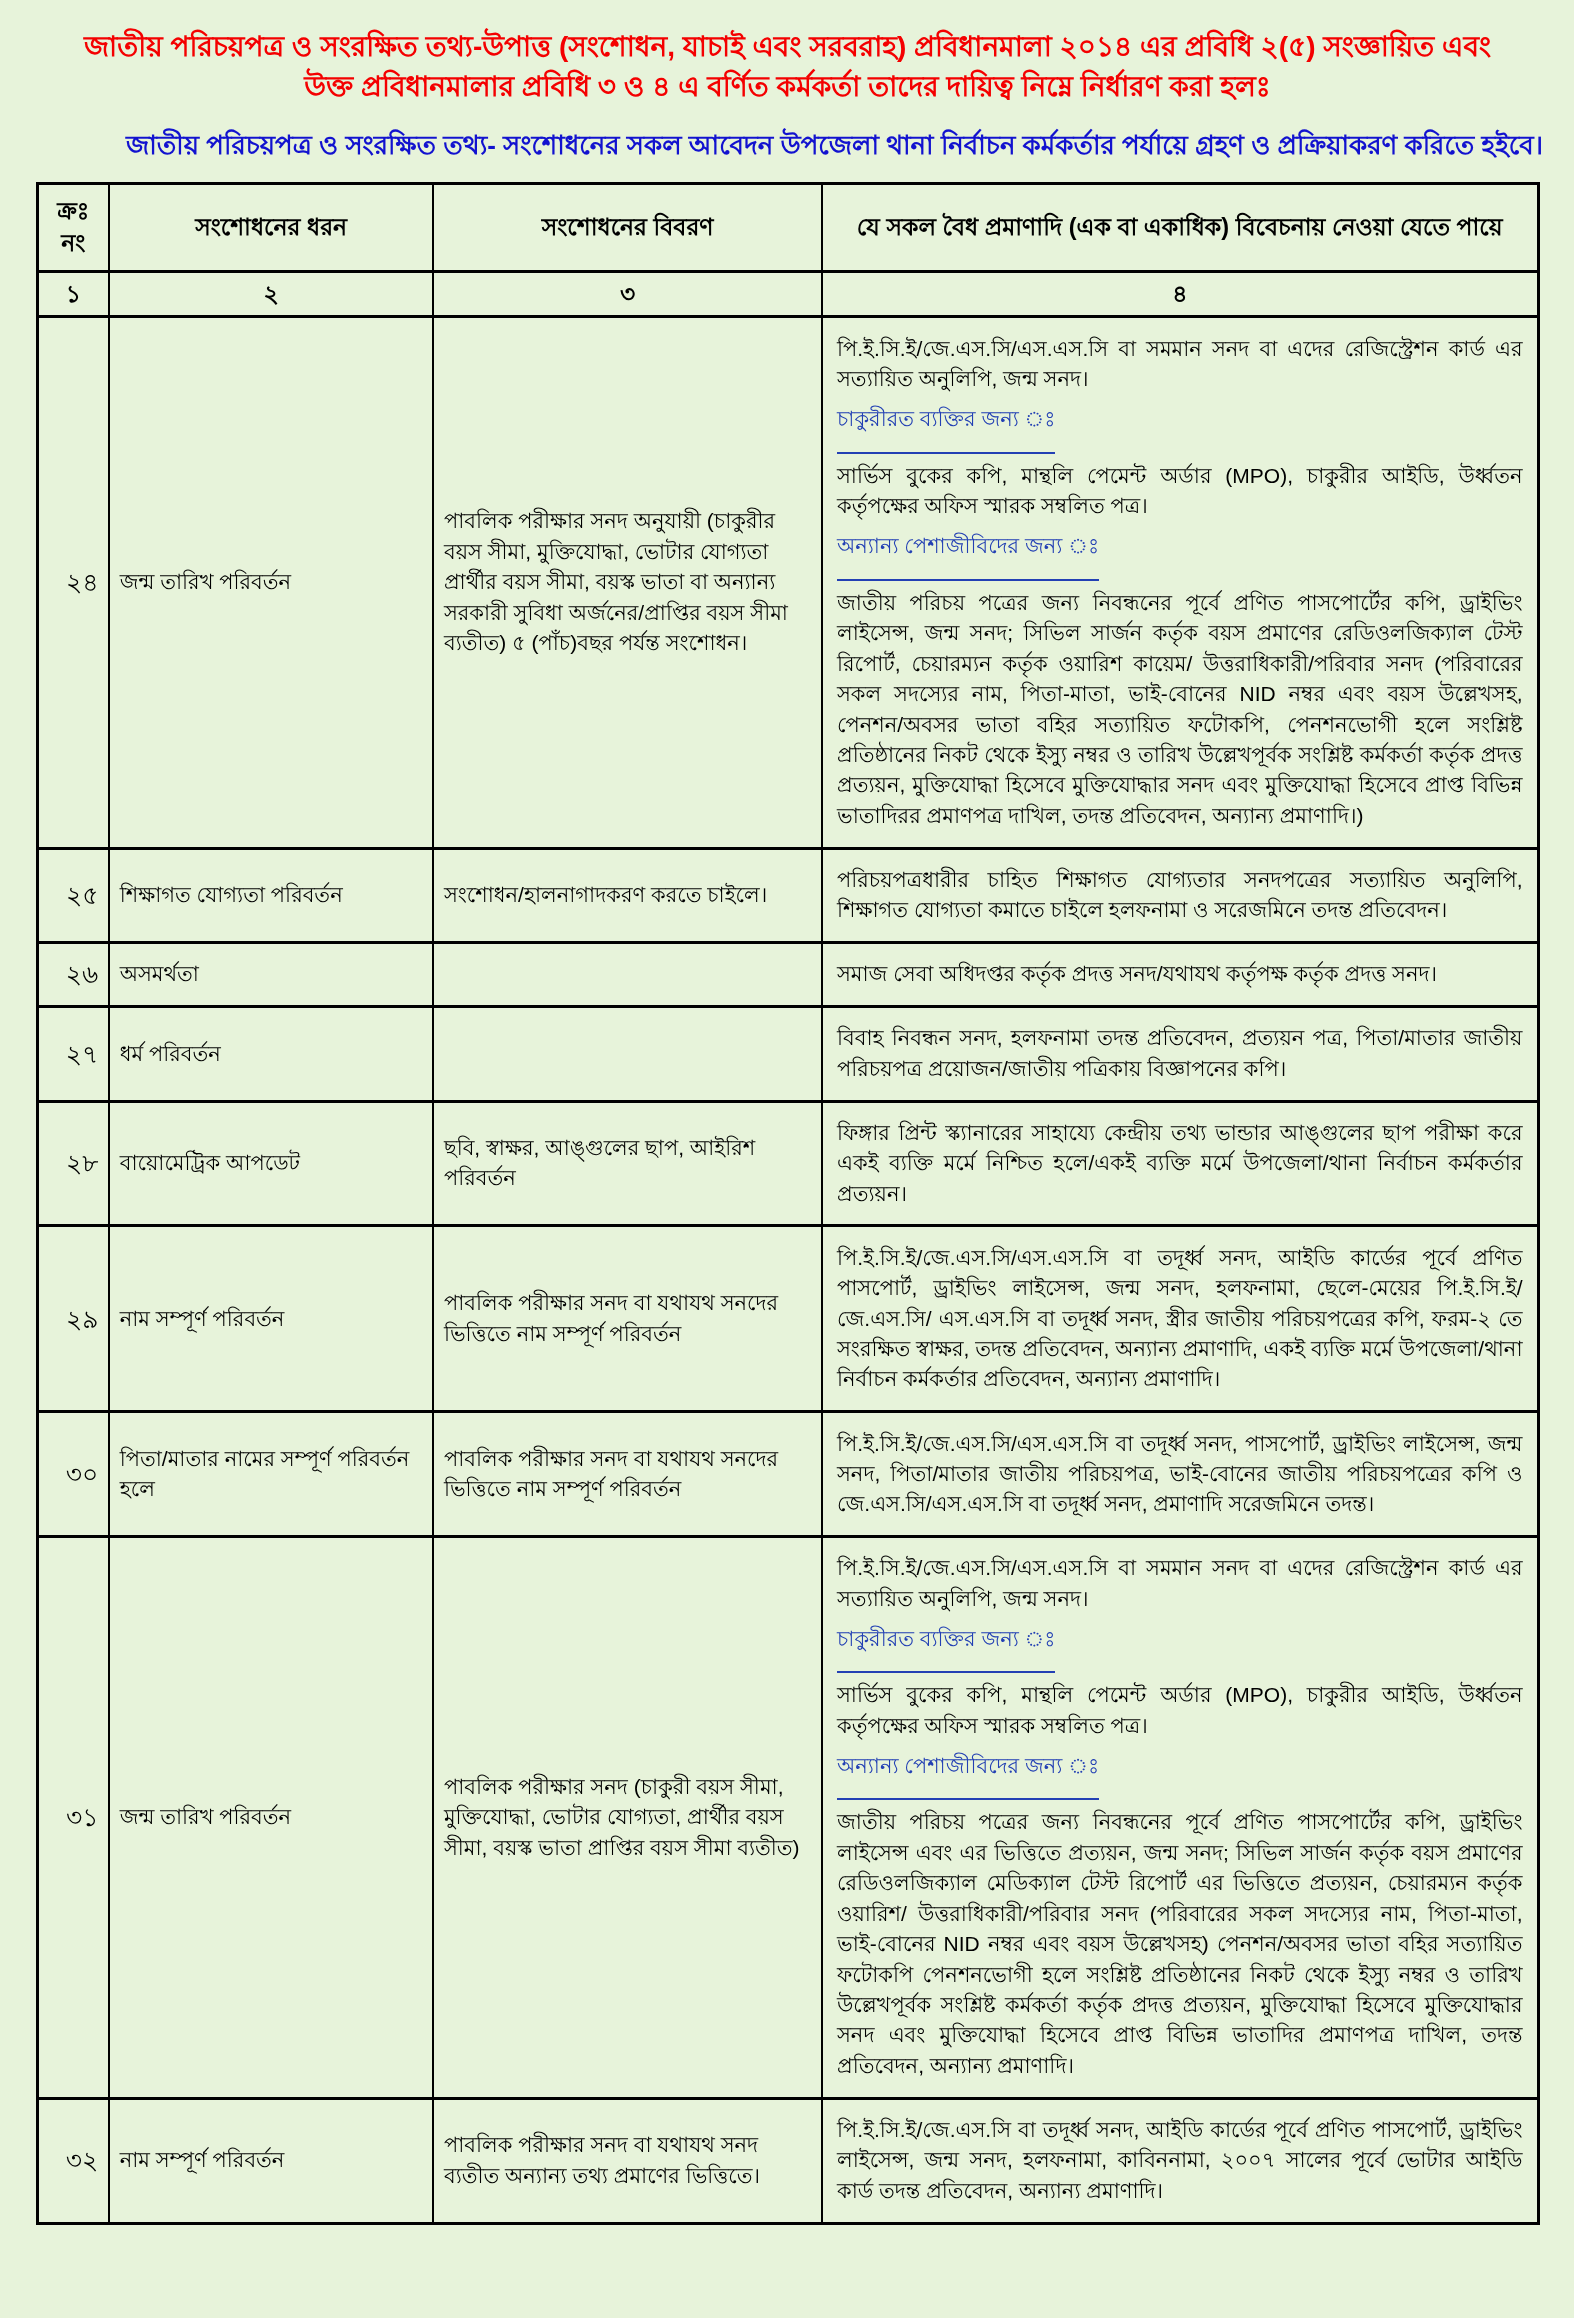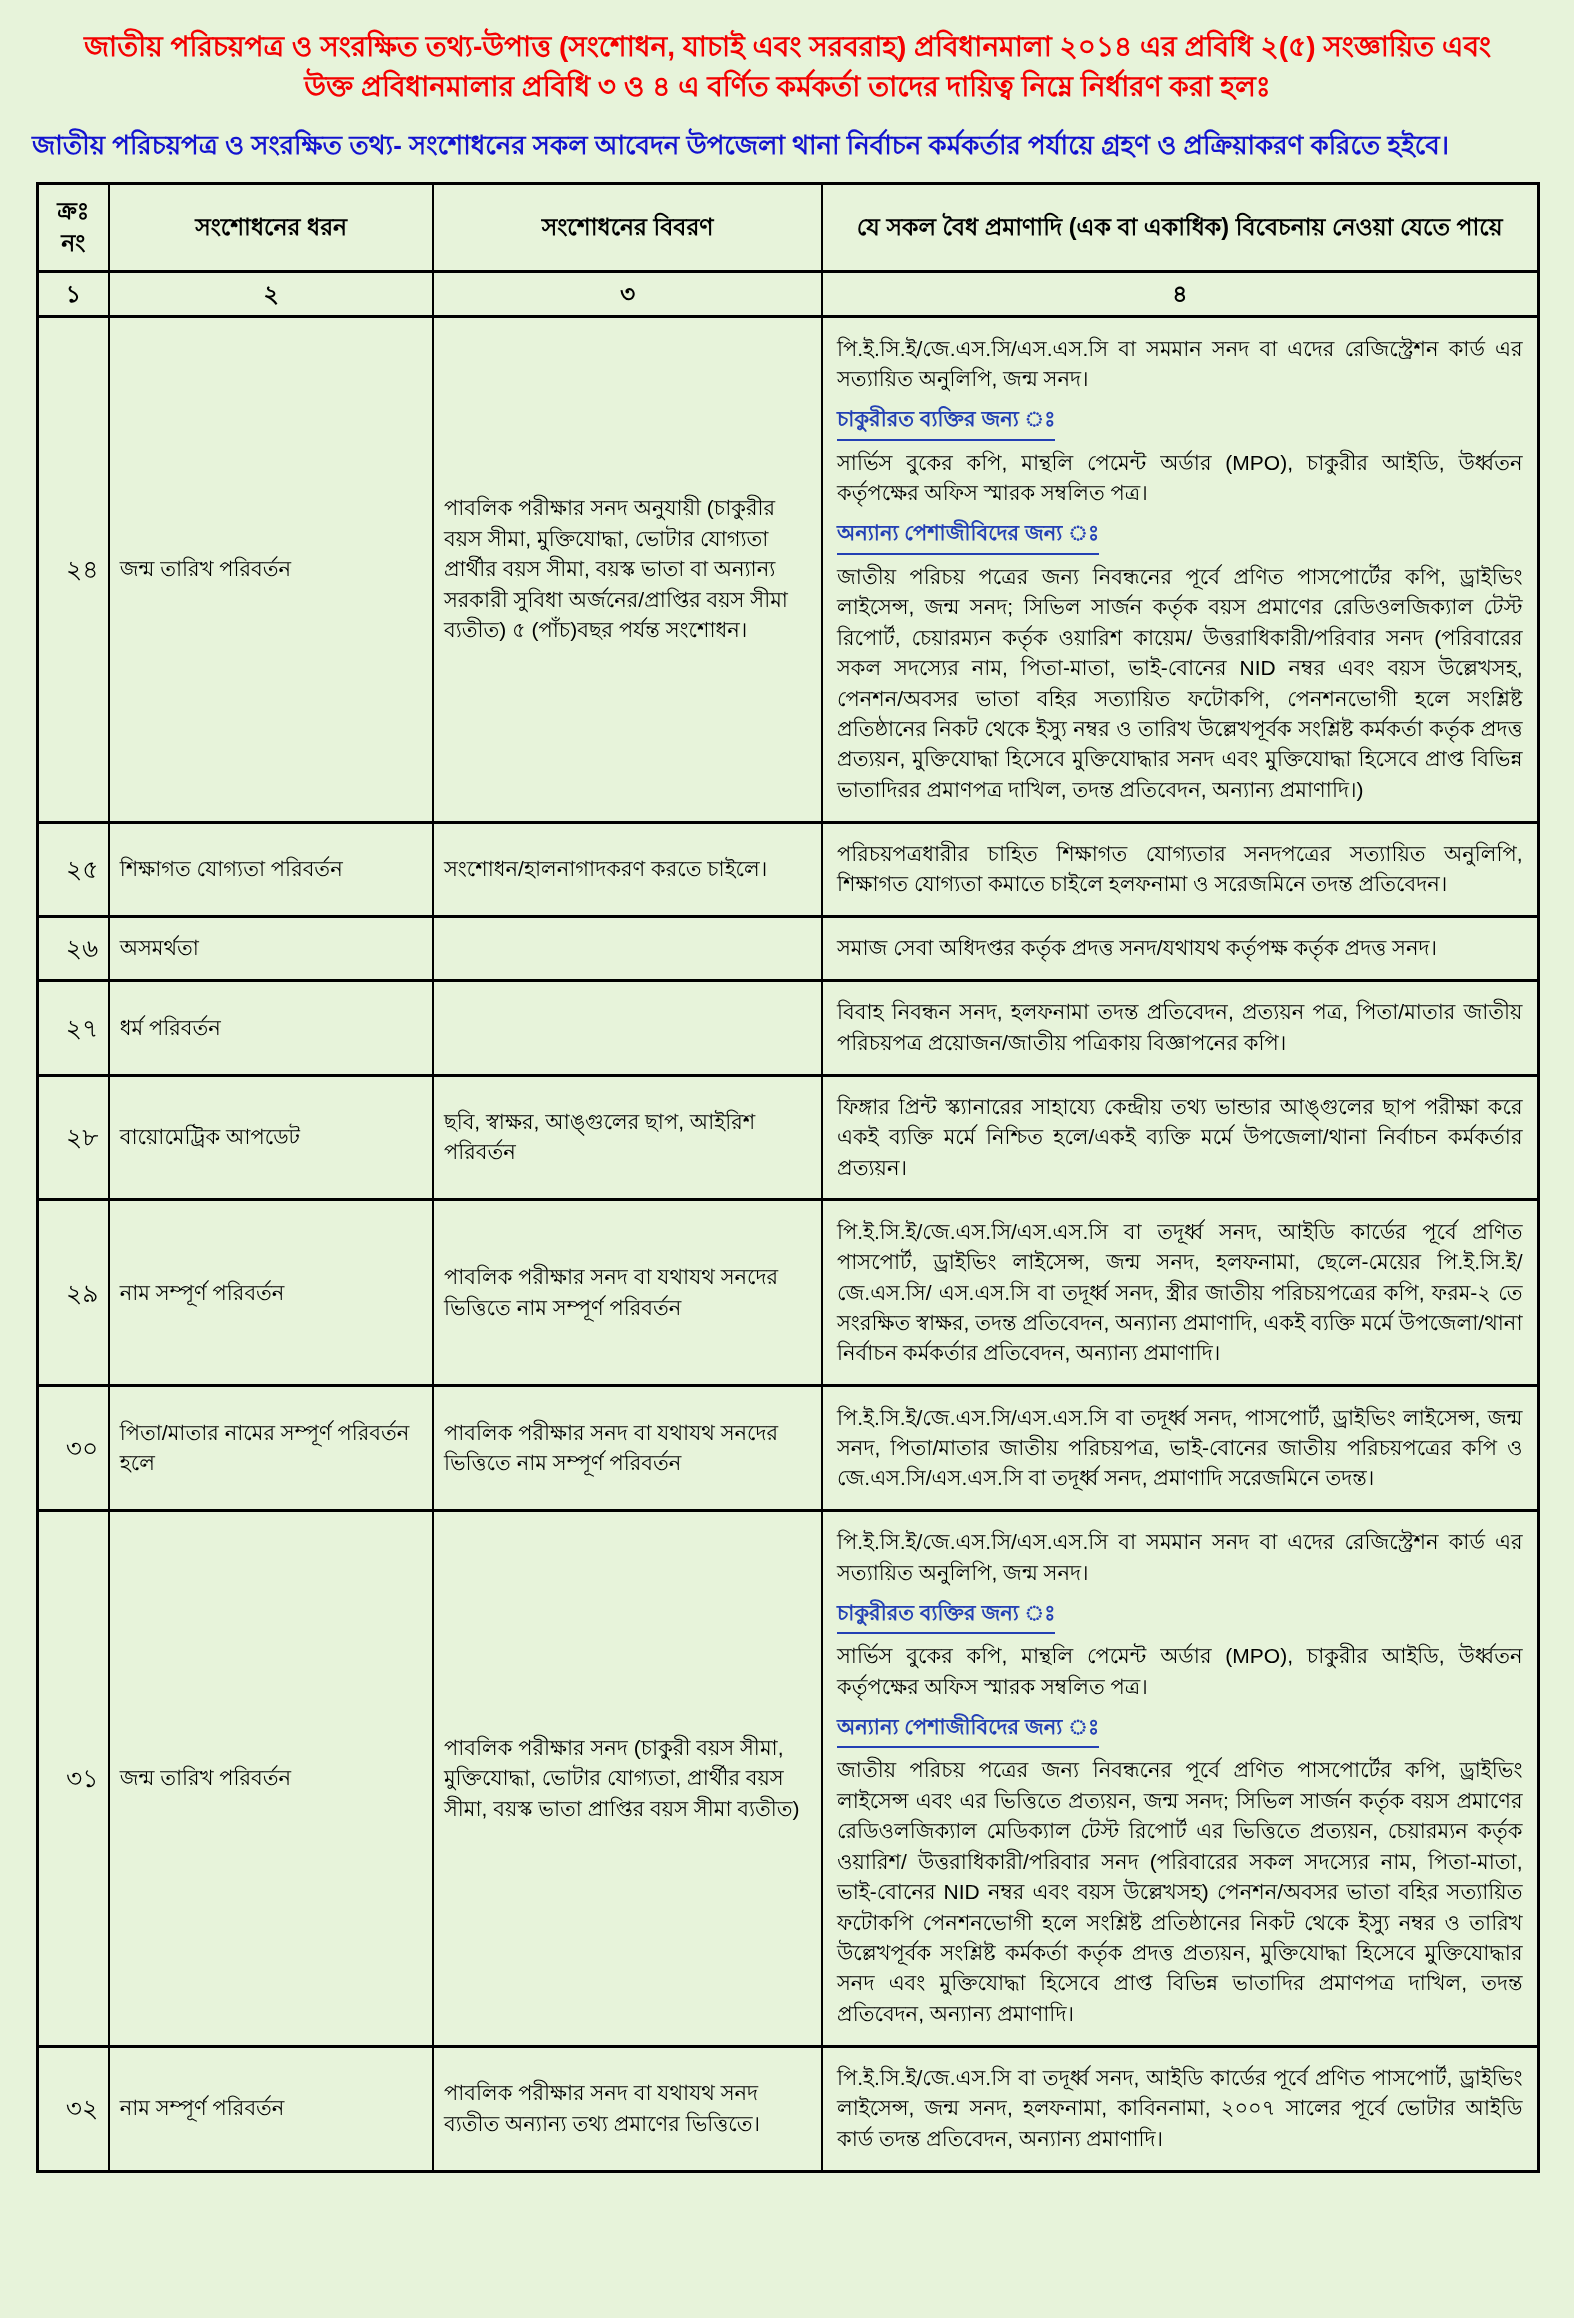--- a/index.html
+++ b/index.html
@@ -27,21 +27,21 @@
     font-size:28px;
     line-height:1.45;
     text-align:center;
     margin:3px 7px 0 7px;
   }
   .doc-subtitle{
     color:var(--subtitle-blue);
     font-weight:bold;
     font-size:26px;
     line-height:1.3;
-    text-align:left;
+    text-align:right;
     margin:21px 7px 0 7px;
   }
   table.main{
     border-collapse:collapse;
     width:1504px;
     margin:19.3px auto 28px auto;
     table-layout:fixed;
     background:var(--bg);
   }
   table.main, table.main td, table.main th{
@@ -70,24 +70,24 @@
     padding:4.1px 5.5px;
   }
   td.sl{text-align:right;font-size:25px;}
   td.type{text-align:left;}
   td.desc{text-align:left;}
   td.docs{text-align:left;padding:8.3px 14px;}
   .doc-text{margin:7px 0;text-align:justify;}
   .doc-heading-wrap{margin:9.7px 0 5.5px 0;}
   .doc-heading{
     color:var(--heading-blue);
-    font-weight:bold;
+    font-weight:normal;
     display:inline-block;
     border-bottom:2.1px solid var(--heading-blue);
-    padding-bottom:4px;
+    padding-bottom:17px;
   }
 </style>
 </head>
 <body>
 
 <div class="page">
 
   <div class="doc-title">
     <span>জাতীয় পরিচয়পত্র ও সংরক্ষিত তথ্য-উপাত্ত (সংশোধন, যাচাই এবং সরবরাহ) প্রবিধানমালা ২০১৪ এর প্রবিধি ২(৫) সংজ্ঞায়িত এবং</span><br>
     <span>উক্ত প্রবিধানমালার প্রবিধি ৩ ও ৪ এ বর্ণিত কর্মকর্তা  তাদের দায়িত্ব নিম্নে নির্ধারণ করা হলঃ</span>

